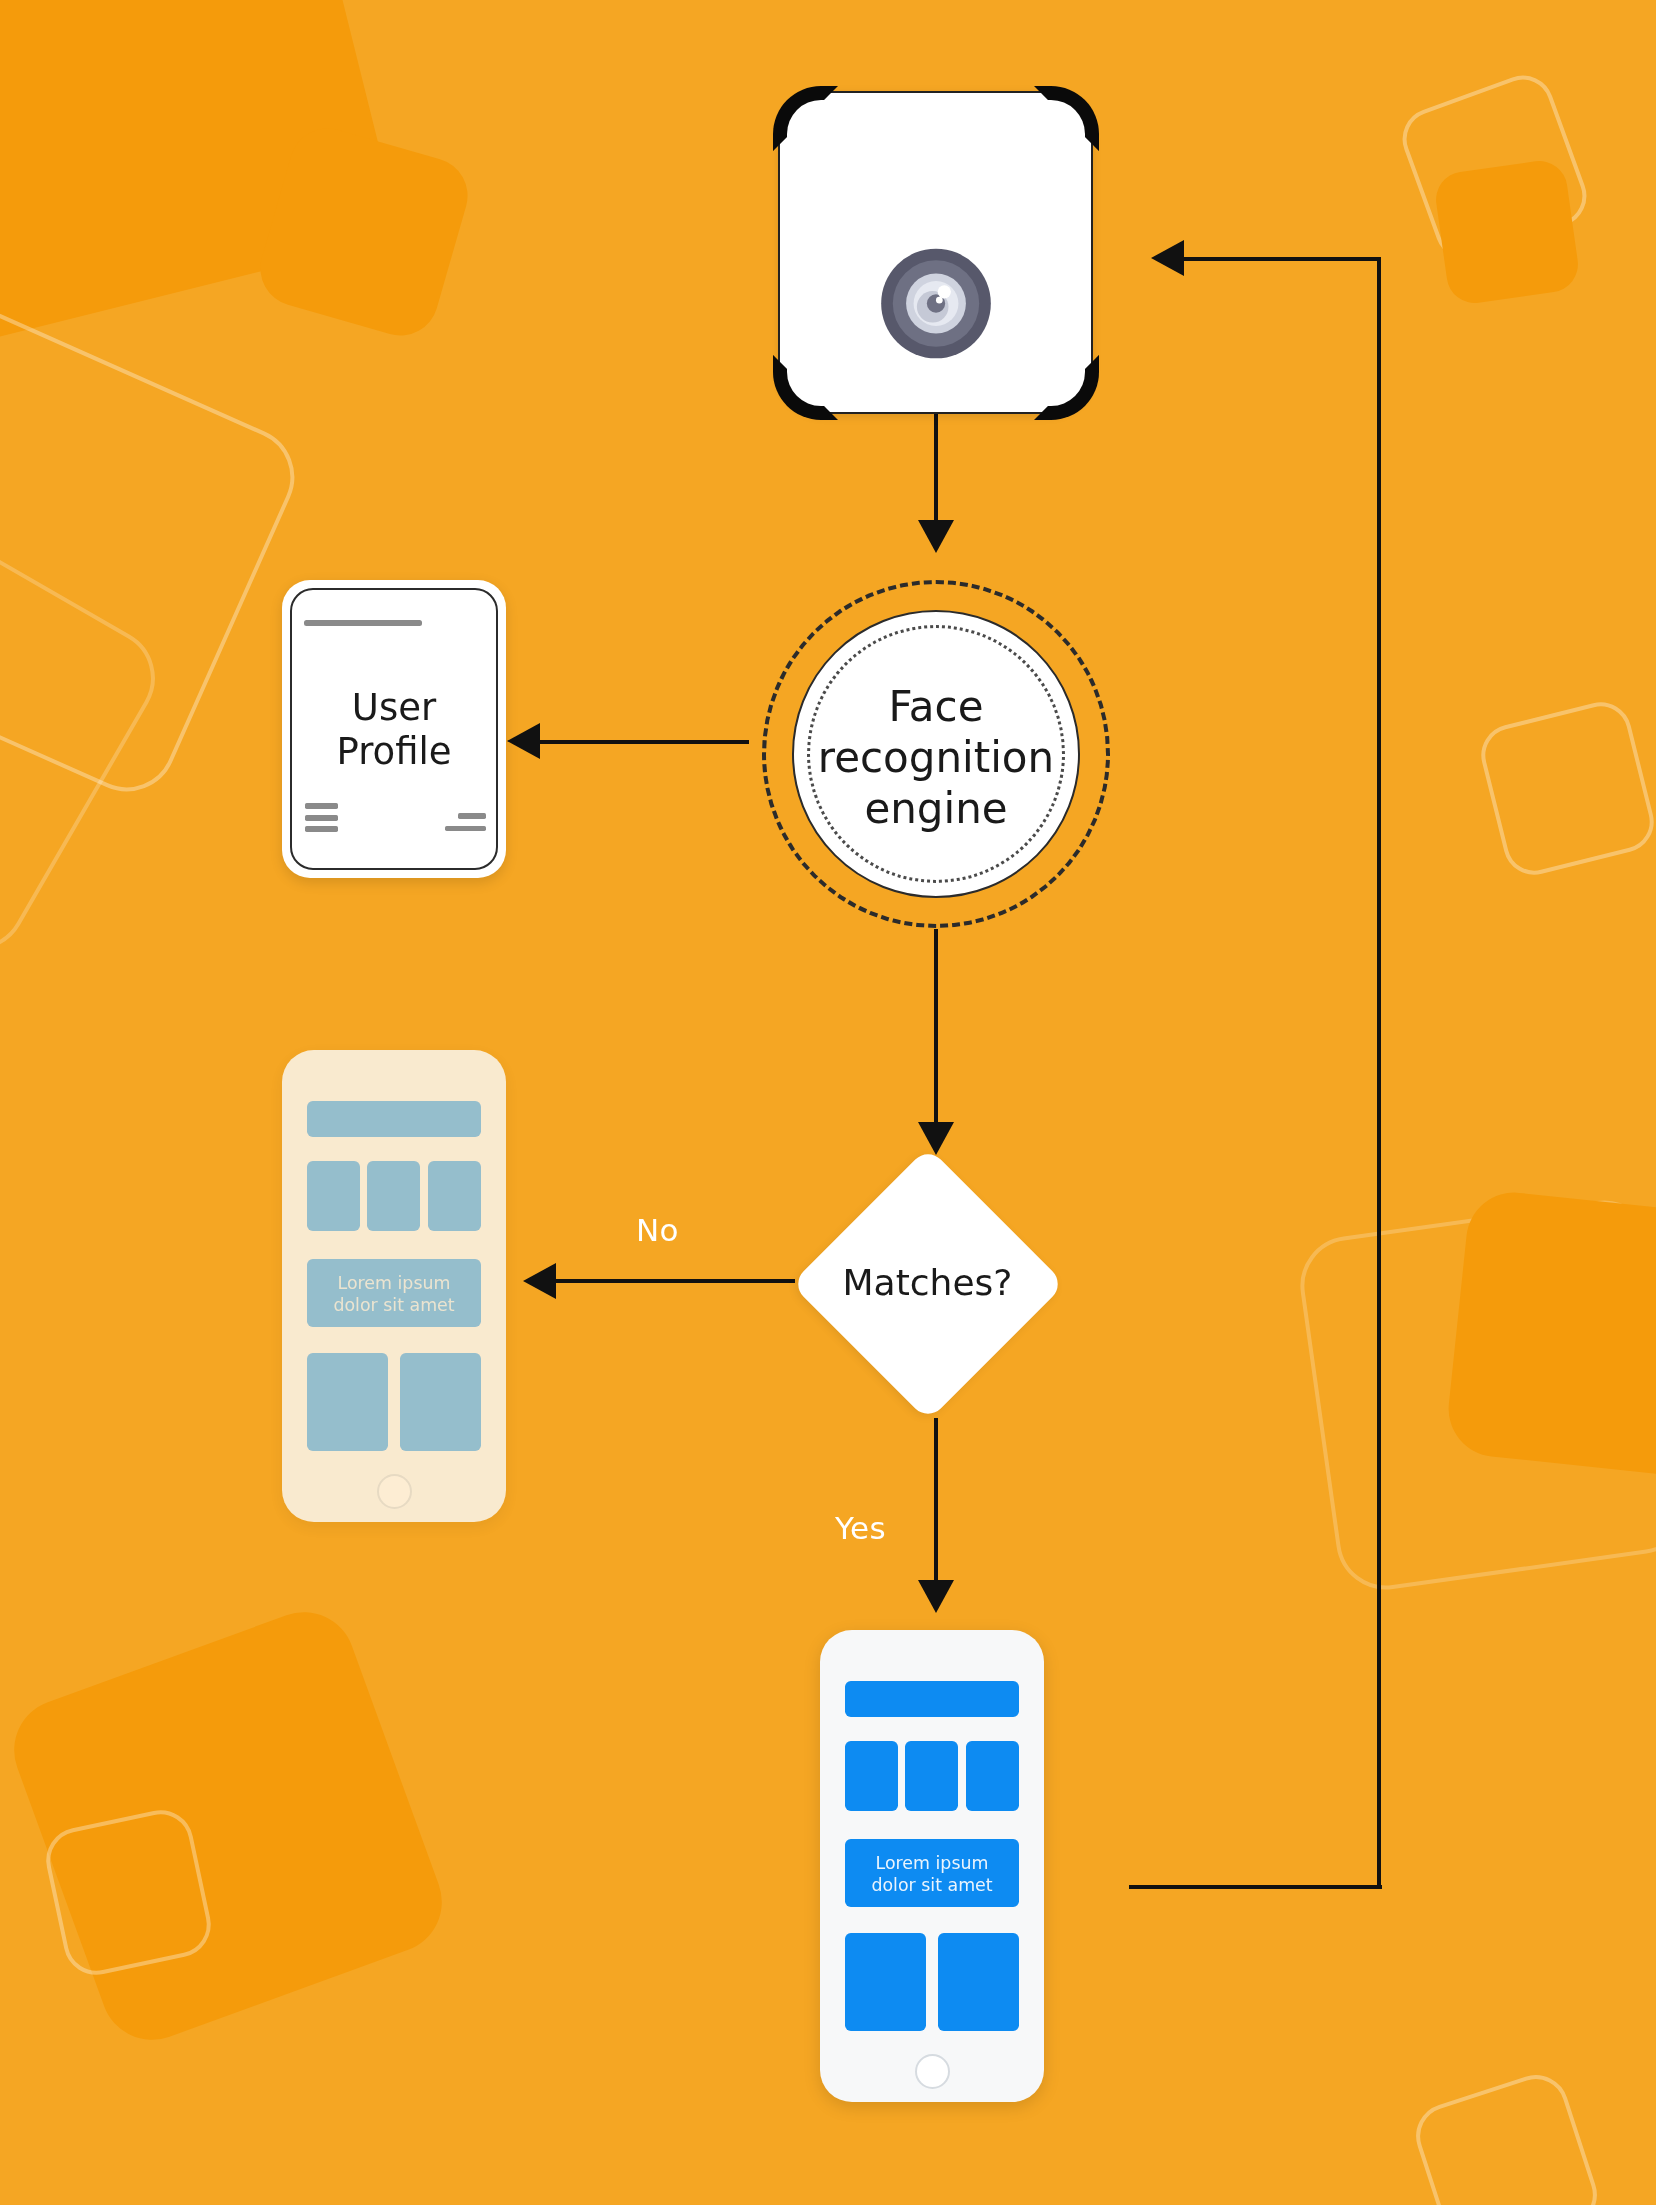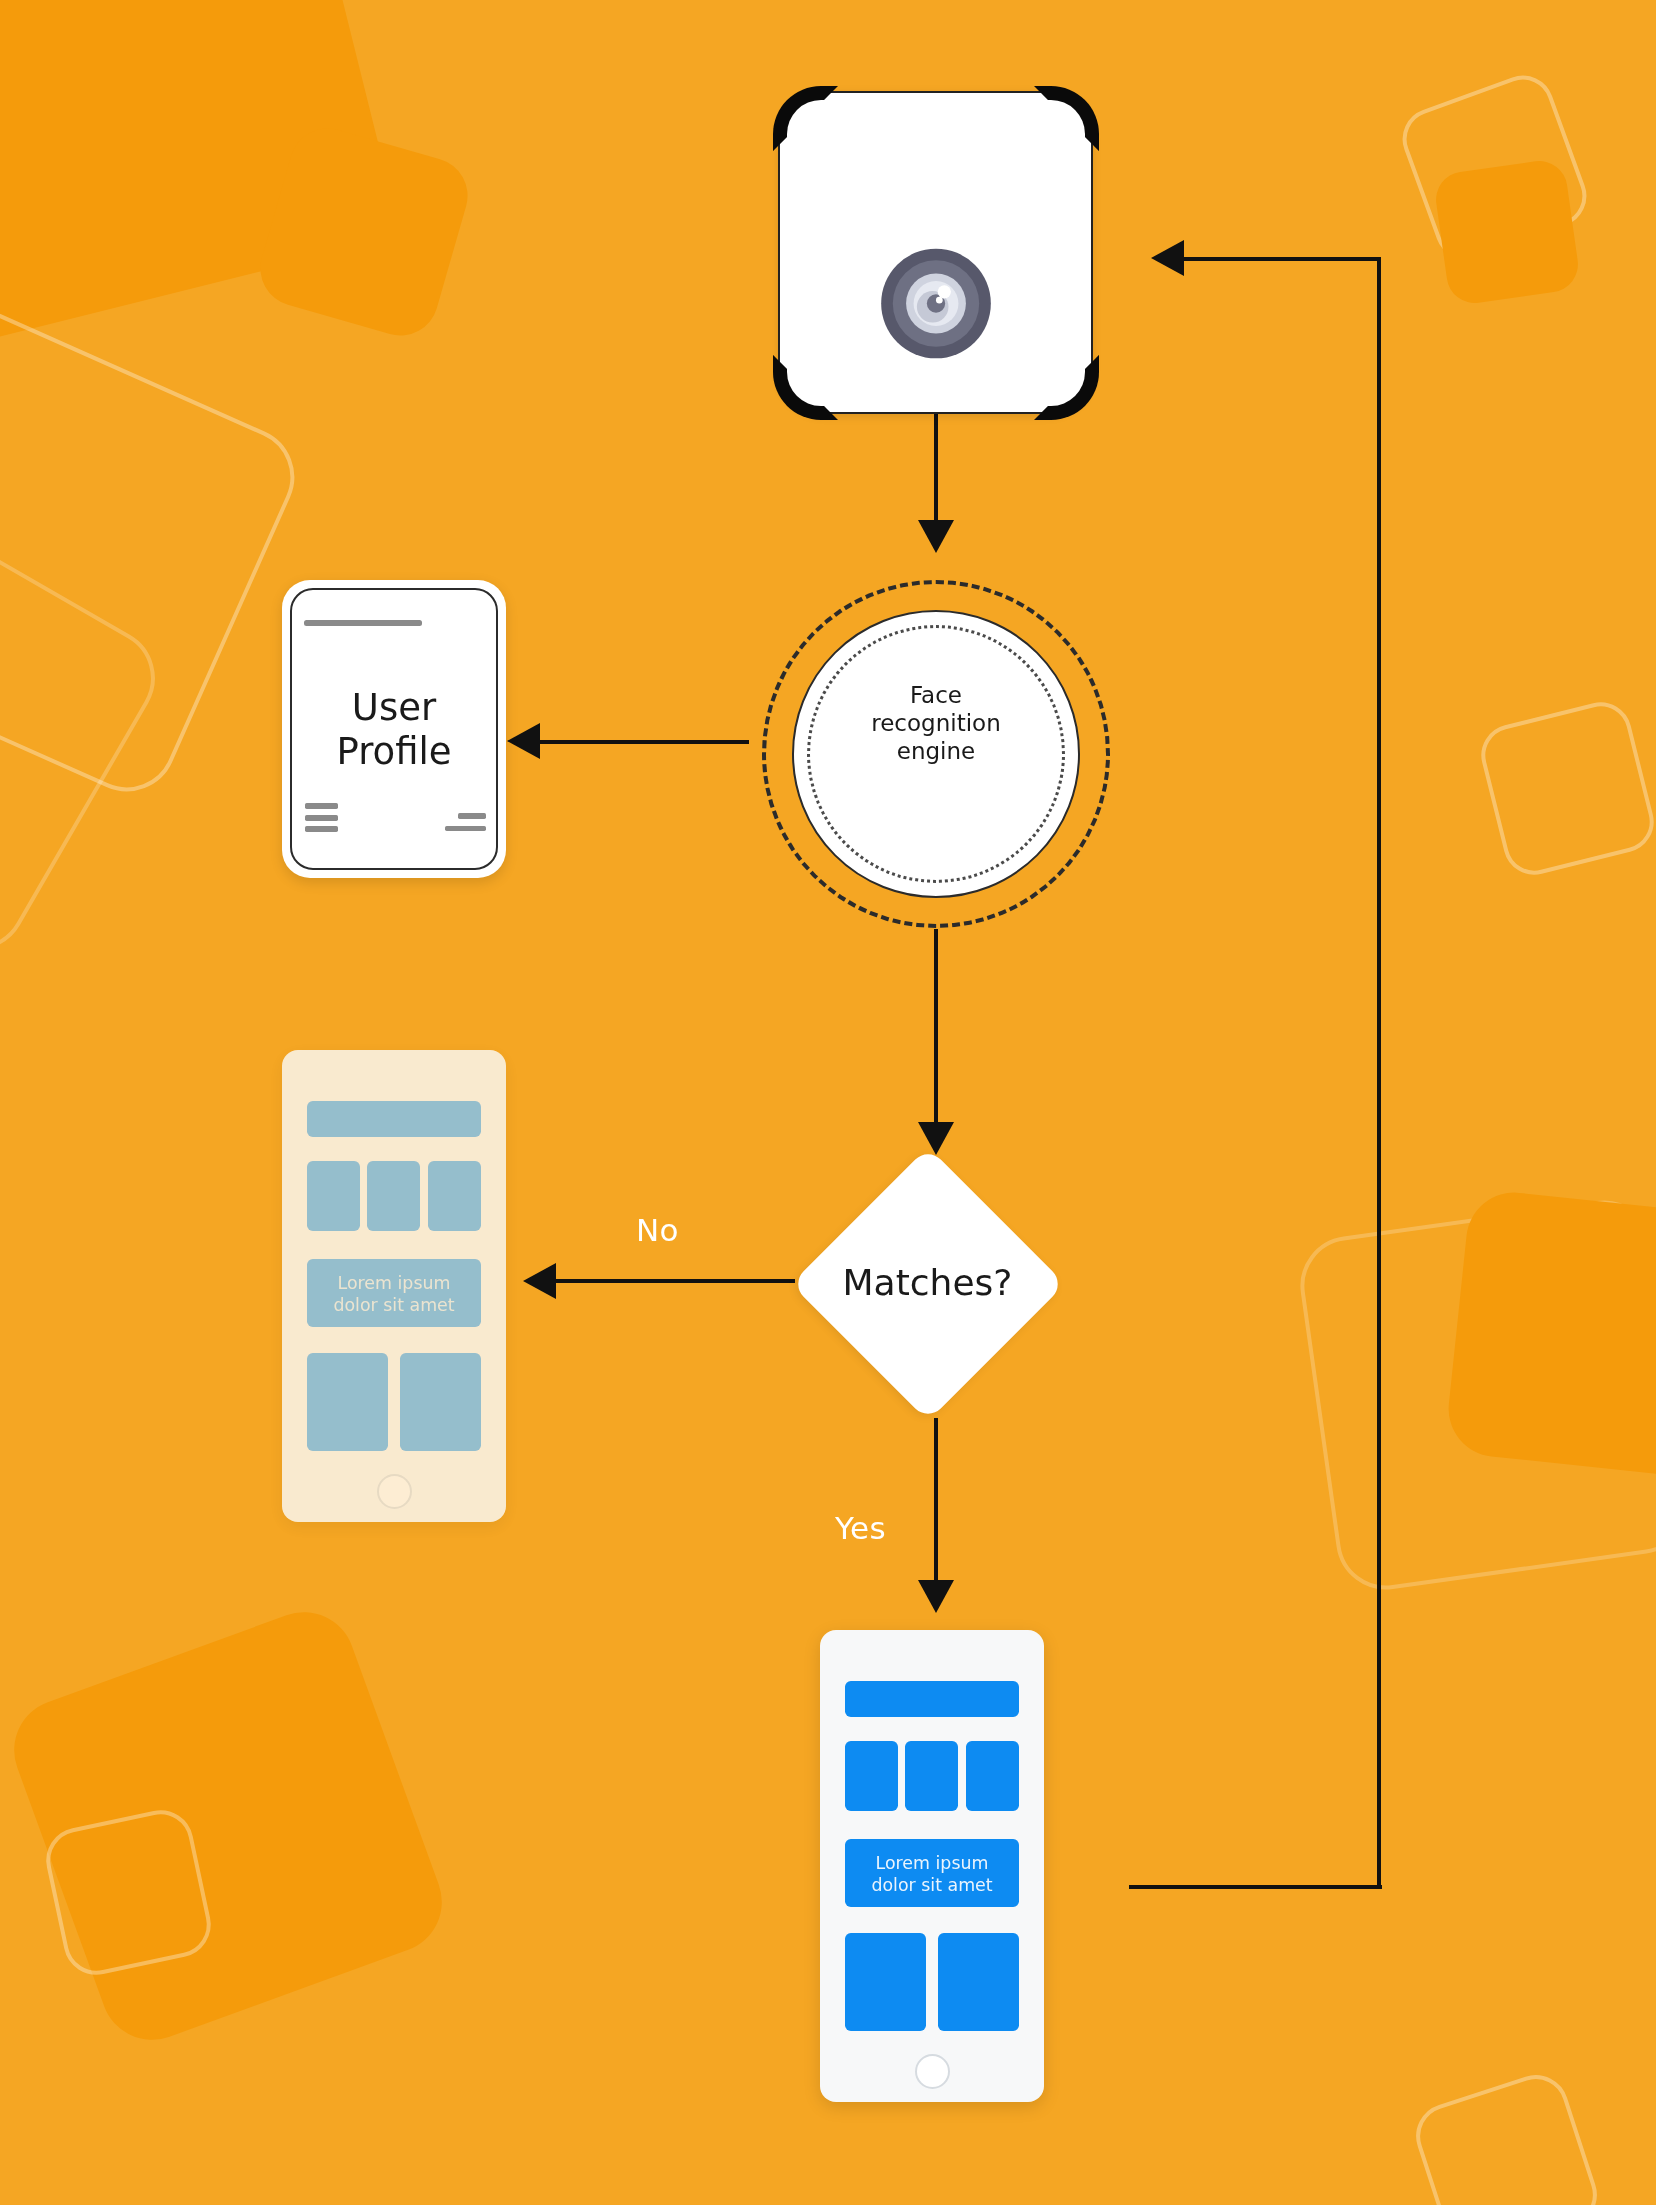--- a/index.html
+++ b/index.html
@@ -132,21 +132,21 @@
   }
   .engine-dotted {
     position: absolute; left: 45px; top: 45px;
     width: 258px; height: 258px;
     border: 3.3px dotted #4A4A4A;
     border-radius: 50%;
     box-sizing: border-box;
   }
   .engine-label {
     position: absolute; left: 0; right: 0; top: 101px;
-    text-align: center; font-size: 23px; line-height: 1.22; color: #1A1A1A;
+    text-align: center; font-size: 42px; line-height: 1.22; color: #1A1A1A;
   }
 
   
   .decision-node {
     position: absolute;
     left: 791px; top: 1147px;
     width: 273px; height: 273px;
   }
   .diamond-shape {
     position: absolute; left: 40px; top: 40px;
@@ -157,21 +157,21 @@
     box-shadow: 0 3.3px 10px rgba(0,0,0,0.08);
   }
   .decision-label {
     position: absolute; left: -33px; right: -33px; top: 115px;
     text-align: center; font-size: 36px; color: #1A1A1A;
   }
 
   
   .phone {
     position: absolute;
-    border-radius: 16px;
+    border-radius: 32px;
     box-sizing: border-box;
     padding-left: 41px;
   }
   .phone .screen { position: absolute; inset: 0; }
   .ph-bar   { position: absolute; border-radius: 5.8px; }
   .ph-home  { position: absolute; border-radius: 50%; box-sizing: border-box; }
   .ph-text  {
     position: absolute; left: 0; right: 0;
     text-align: center;
     line-height: 1.28;

